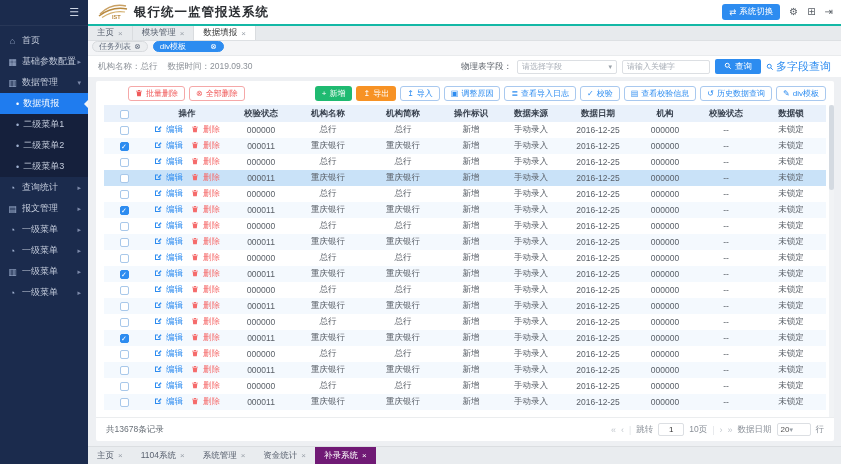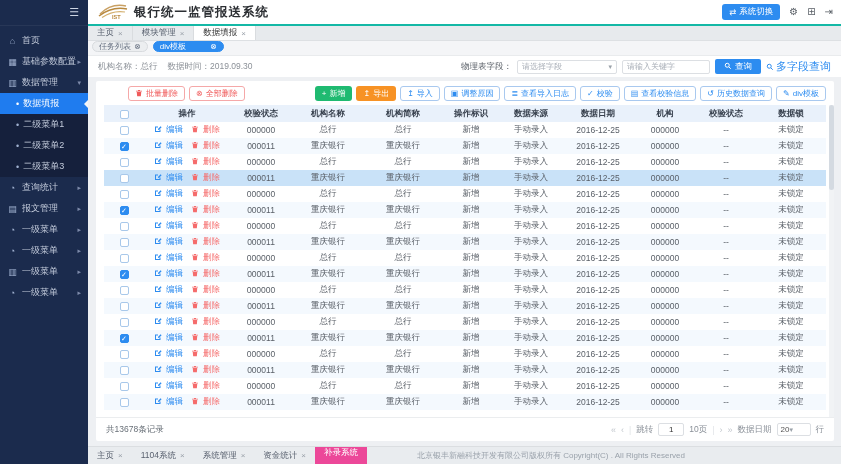--- a/index.html
+++ b/index.html
@@ -108,21 +108,21 @@
     font-size:8px;color:#333;outline:none;}
   .ppsel{width:34px;height:13px;border:1px solid #dcdfe3;border-radius:2px;display:inline-flex;
     align-items:center;padding:0 3px;font-size:8px;color:#555;cursor:pointer;}
   .ppsel .caret{font-size:7px;color:#9aa1a9;}
 
   .statusbar{height:18px;background:#e9ecef;border-top:1px solid #dbdee1;display:flex;
     align-items:stretch;font-size:8.5px;}
   .stab{padding:0 9px;display:flex;align-items:center;gap:4px;color:#5a6270;cursor:pointer;
     white-space:nowrap;}
   .stab .x{font-size:8px;color:#9aa1a9;}
-  .stab.active{background:#ec4899;color:#fff;flex-direction:column;}
+  .stab.active{background:#701a75;color:#fff;}
   .stab.active .x{color:#fff;}
   .copyright{margin-left:50px;align-self:center;color:#9aa2ab;font-size:8px;white-space:nowrap;}
 </style>
 </head>
 <body>
 
 <div class="app">
 
   <aside class="sidebar">
     <div class="sb-top">
@@ -825,17 +825,16 @@
           </span>
           <span class="stab">
             <span>资金统计</span>
             <span class="x">×</span>
           </span>
           <span class="stab active">
             <span>补录系统</span>
             <span class="x">×</span>
           </span>
         </span>
-      <span class="copyright">北京银丰新融科技开发有限公司版权所有 Copyright(C) . All Rights Reserved</span>
     </footer>
 
   </div>
 </div>
 
 </body></html>

